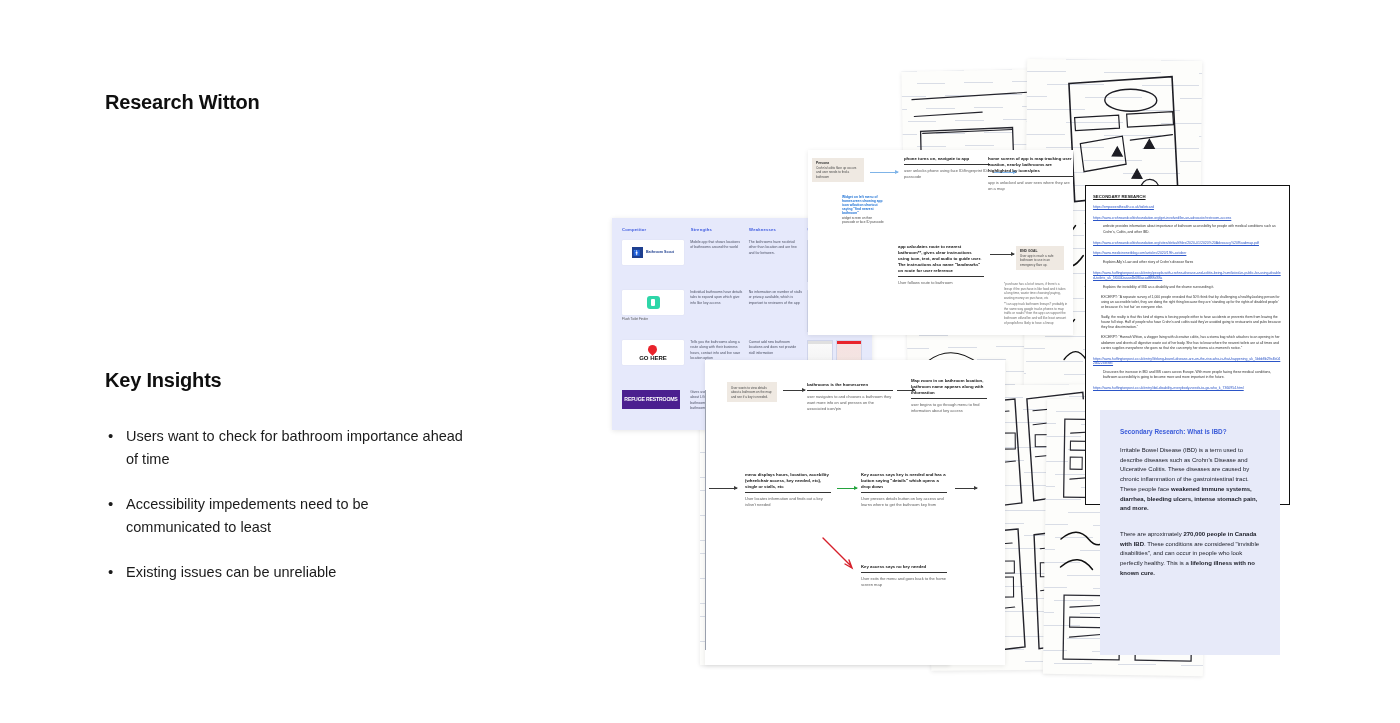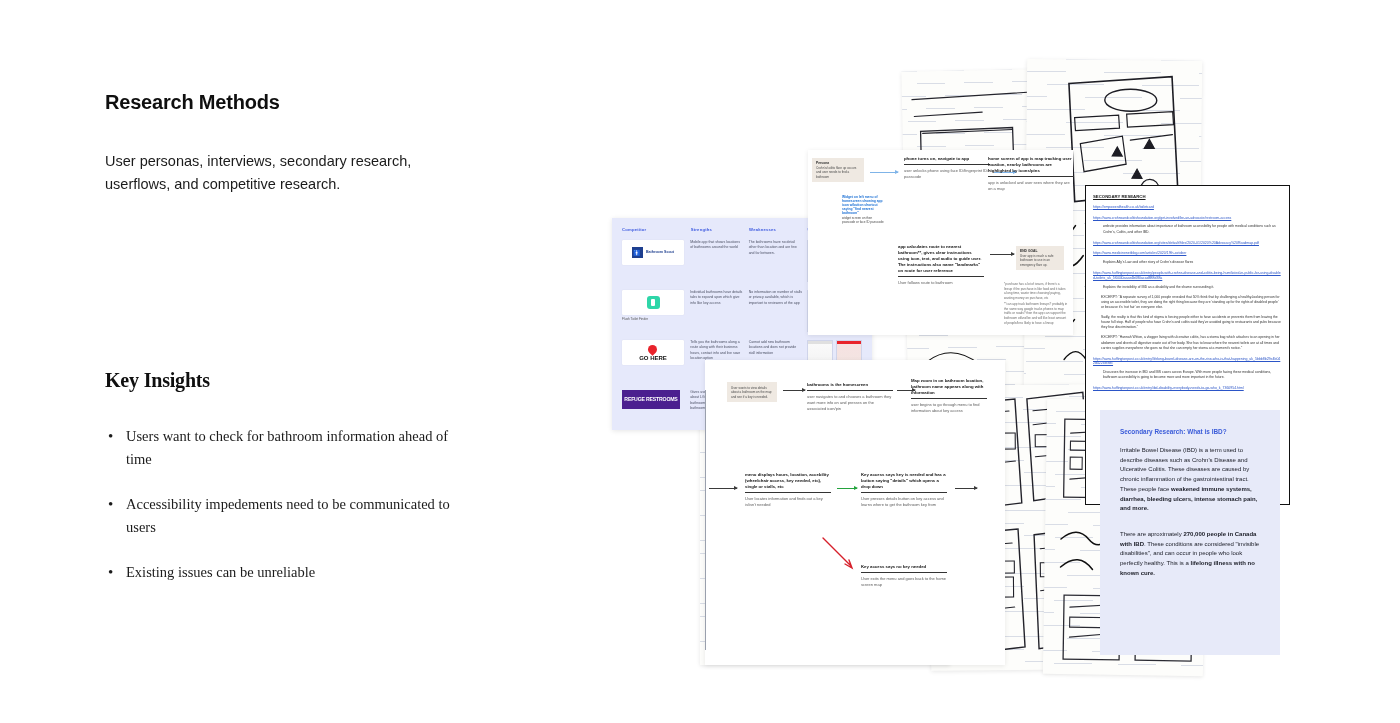--- a/index.html
+++ b/index.html
@@ -15,21 +15,21 @@
   .left-col { position: absolute; left: 105px; top: 90px; width: 360px; }
   .sec-title {
     font-size: 20px; font-weight: bold; color: #0f0f0f;
     letter-spacing: -0.2px; line-height: 1.2;
   }
   .sec-para {
     font-size: 14.5px; color: #1b1b1b; line-height: 1.62;
     margin-top: 36px; max-width: 345px;
   }
   .sec-para.second { margin-top: 24px; }
-  .insights-block { position: absolute; left: 105px; top: 368px; width: 370px; font-family: Liberation Serif, serif; }
+  .insights-block { position: absolute; left: 105px; top: 368px; width: 370px; }
   .insights-list { margin-top: 33px; list-style: none; }
   .insights-list li {
     position: relative; font-size: 14.5px; color: #1b1b1b;
     line-height: 1.62; padding-left: 21px; margin-bottom: 21px; max-width: 360px;
   }
   .insights-list li::before {
     content: "\2022"; position: absolute; left: 3px; top: -1px;
     font-size: 15px; color: #1b1b1b;
   }
 
@@ -146,29 +146,28 @@
 
   
   .rule-v { position:absolute; width:1px; background:#9aa0ad; }
 </style>
 </head>
 <body>
 
 <div class="page">
 
   <div class="left-col">
-    <div class="sec-title">Research Methods</div>
-    <div class="sec-para">User personas, interviews, secondary research, userflows, and competitive research.</div>
+    <div class="sec-title">Research Witton</div>
   </div>
 
   <div class="insights-block">
     <div class="sec-title">Key Insights</div>
     <ul class="insights-list">
-      <li>Users want to check for bathroom information ahead of time</li>
-      <li>Accessibility impedements need to be communicated to users</li>
+      <li>Users want to check for bathroom importance ahead of time</li>
+      <li>Accessibility impedements need to be communicated to least</li>
       <li>Existing issues can be unreliable</li>
     </ul>
   </div>
 
   <div class="collage">
 
     <div class="paper p1">
       <div class="ink">
         <svg viewBox="0 0 170 350" fill="none" stroke="#24242c" stroke-width="1.1" stroke-linecap="round">
           <path d="M10 28 L150 22"></path>

